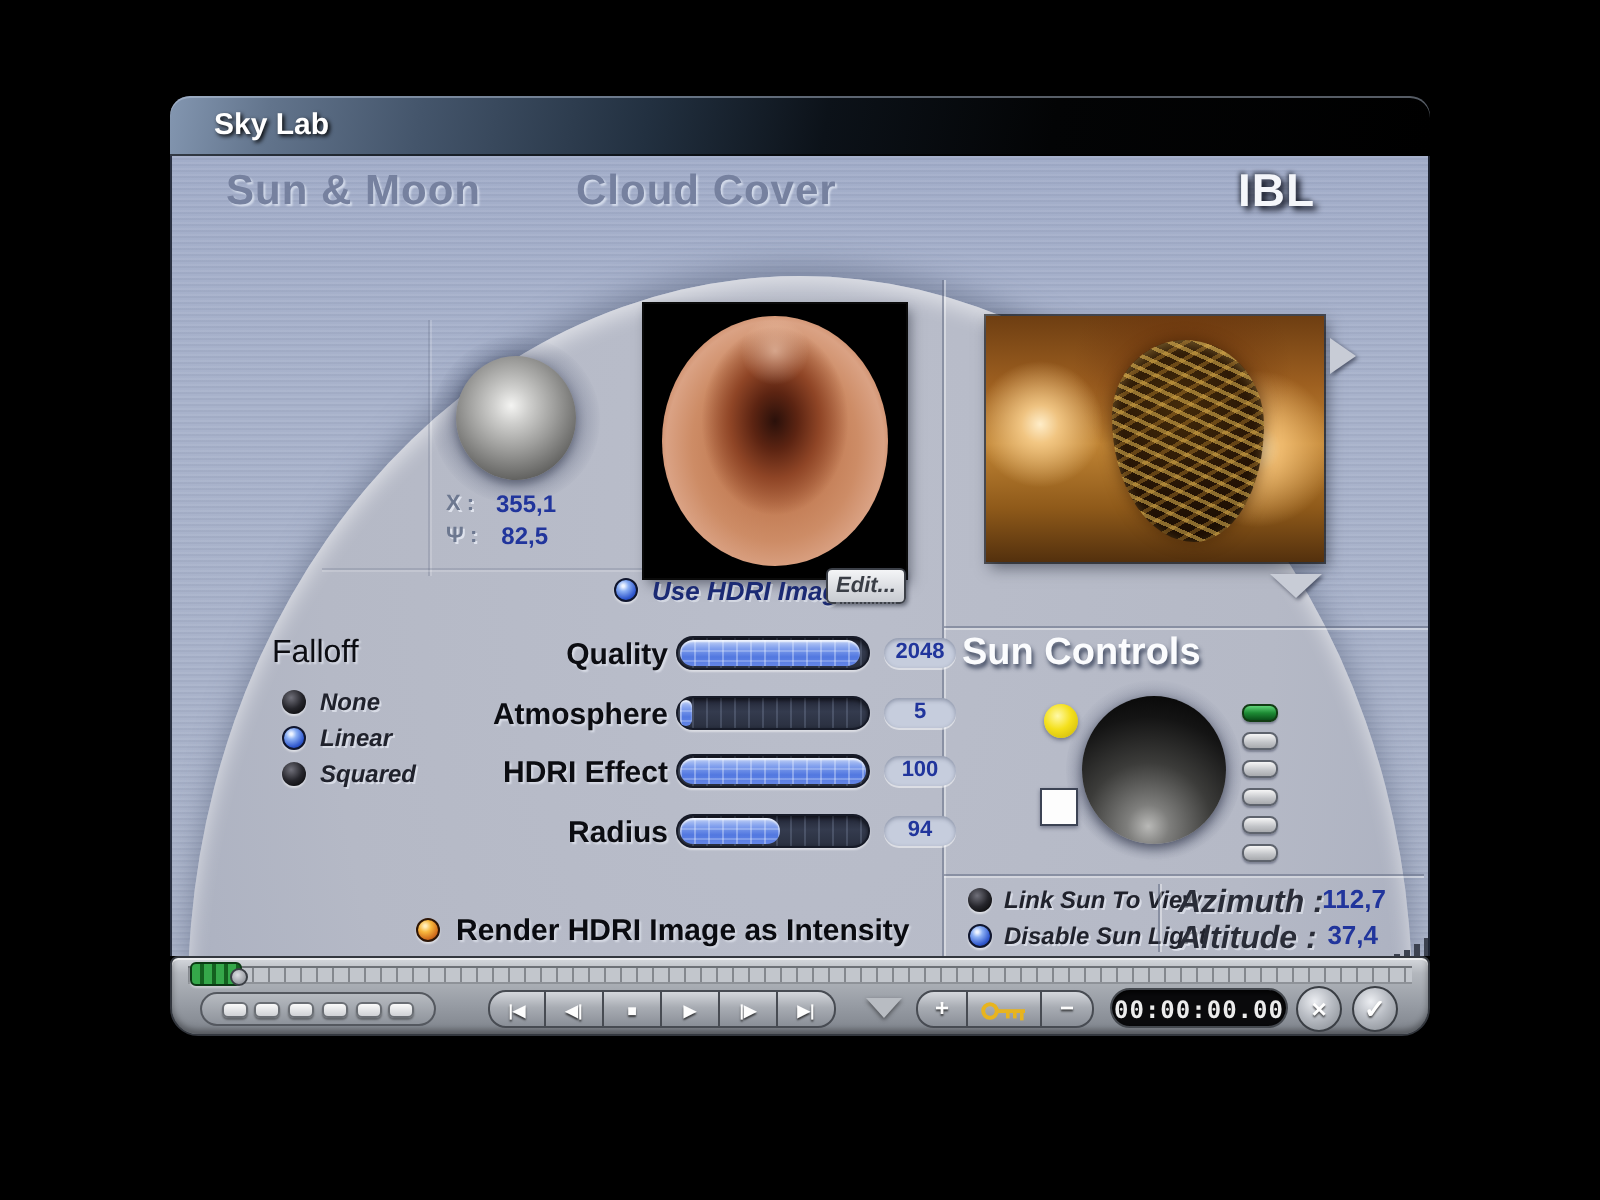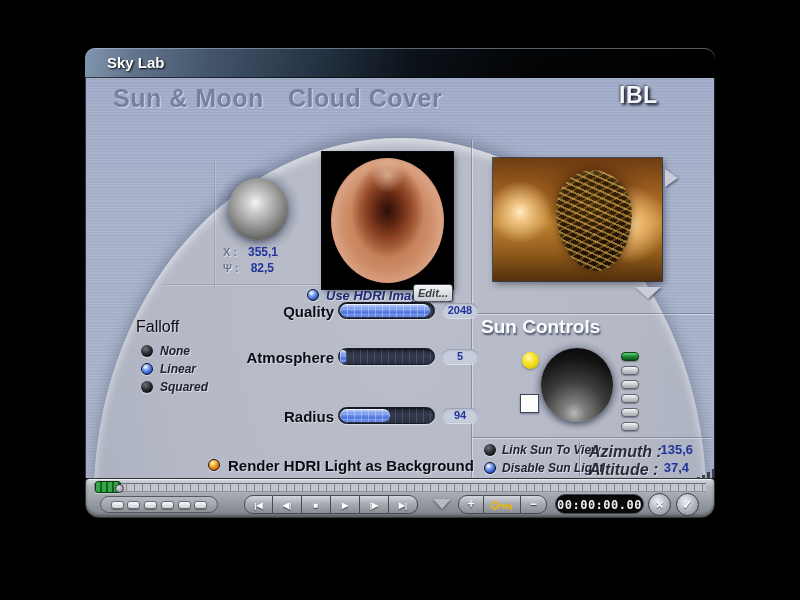--- a/index.html
+++ b/index.html
@@ -22,21 +22,21 @@
       repeating-linear-gradient(180deg, rgba(255,255,255,.05) 0 1px, rgba(20,30,55,.04) 1px 2px, rgba(0,0,0,0) 2px 3px),
       linear-gradient(180deg,#a2adc9 0%,#a8b2cb 30%,#aab3c9 100%);
     border-left:1px solid #2a3142; border-right:1px solid #1c2230;
     overflow:hidden; }
   .dome { position:absolute; left:8px; top:60px; width:612px; height:720px;
     border-radius:50%;
     background:radial-gradient(ellipse at 50% 18%, #babecb 0%, #b5b9c6 55%, #aeb3c2 72%, #9aa0b2 100%);
     box-shadow:0 -5px 14px rgba(90,100,125,.55), inset 0 4px 10px rgba(255,255,255,.55); }
 
   
-  .tab { position:absolute; top:6px; font-weight:bold; font-size:25px; color:#76819f;
+  .tab { position:absolute; top:6px; font-weight:bold; font-size:21px; color:#76819f;
     text-shadow:1px 1px 1px rgba(236,242,252,.65); letter-spacing:.5px; cursor:default; }
   .tab.active { font-size:23px; color:#f4f6fa;
     text-shadow:2px 2px 3px rgba(8,12,24,.95), -1px -1px 2px rgba(8,12,24,.55); }
 
   
   .vline,.hline { position:absolute; }
   .vline { width:1px; background:rgba(98,108,132,.55); box-shadow:1px 0 0 rgba(255,255,255,.4); }
   .hline { height:1px; background:rgba(98,108,132,.55); box-shadow:0 1px 0 rgba(255,255,255,.4); }
 
   
@@ -223,44 +223,51 @@
     <div class="edit-btn"><span>Edit...</span></div>
 
     <span class="section-title" style="left:50px; top:240px;">Falloff</span>
     <div class="radio black" style="left:55px; top:267px;"></div>
     <span class="opt-label" style="left:74px; top:266px;">None</span>
     <div class="radio blue" style="left:55px; top:285px;"></div>
     <span class="opt-label" style="left:74px; top:284px;">Linear</span>
     <div class="radio black" style="left:55px; top:303px;"></div>
     <span class="opt-label" style="left:74px; top:302px;">Squared</span>
 
-    <div class="slider-row" style="top:224px;">
+    <div class="slider-row" style="top:240px;">
       <span class="slabel">Quality</span>
       <div class="track">
           <div class="fill" style="width: calc(97% - 2px);"></div>
         </div>
       <span class="value-pill">2048</span>
     </div>
     <div class="slider-row" style="top:270px;">
       <span class="slabel">Atmosphere</span>
       <div class="track">
           <div class="fill" style="width: calc(8% - 2px);"></div>
         </div>
       <span class="value-pill">5</span>
     </div>
+    <div class="slider-row" style="top:299px;">
+      <span class="slabel">HDRI Effect</span>
+      <div class="track">
+          <div class="fill" style="width: calc(100% - 2px);"></div>
+        </div>
+      <span class="value-pill">100</span>
+    </div>
     <div class="slider-row" style="top:329px;">
       <span class="slabel">Radius</span>
       <div class="track">
           <div class="fill" style="width: calc(55% - 2px);"></div>
         </div>
       <span class="value-pill">94</span>
     </div>
 
     <div class="radio orange" style="left:122px; top:381px;"></div>
-    <span class="render-bg-label">Render HDRI Light as Background</span>
+    <span class="render-bg-label">Render HDRI Image as Intensity</span>
 
     <div class="preview">
       <div class="sculpt"></div>
     </div>
     <div class="arrow-right" style="left:579px; top:91px;"></div>
     <div class="arrow-down" style="left:549px; top:209px;"></div>
 
     <span class="sun-title" style="left:395px; top:238px;">Sun Controls</span>
     <div class="yellow-dot"></div>
     <div class="ball-well" style="left:447px; top:262px; width:88px; height:90px;"></div>
@@ -272,21 +279,21 @@
     <div class="pill" style="top:316px;"></div>
     <div class="pill" style="top:330px;"></div>
     <div class="pill" style="top:344px;"></div>
 
     <div class="radio black" style="left:398px; top:366px;"></div>
     <span class="opt-label" style="left:416px; top:365px;">Link Sun To View</span>
     <div class="radio blue" style="left:398px; top:384px;"></div>
     <span class="opt-label" style="left:416px; top:383px;">Disable Sun Light</span>
     <div class="vline" style="left:493px; top:364px; height:34px;"></div>
     <span class="meta-label" style="left:503px; top:365px;">Azimuth :</span>
-    <span class="meta-value" style="left:561px; top:364px;">135,6</span>
+    <span class="meta-value" style="left:561px; top:364px;">112,7</span>
     <span class="meta-label" style="left:503px; top:383px;">Altitude :</span>
     <span class="meta-value" style="left:557px; top:382px;">37,4</span>
 
     <div class="grip">
       <i style="left:10px; height:5px;"></i>
       <i style="left:15px; height:7px;"></i>
         <i style="left:20px; height:10px;"></i>
         <i style="left:25px; height:13px;"></i>
     </div>
   </div>

